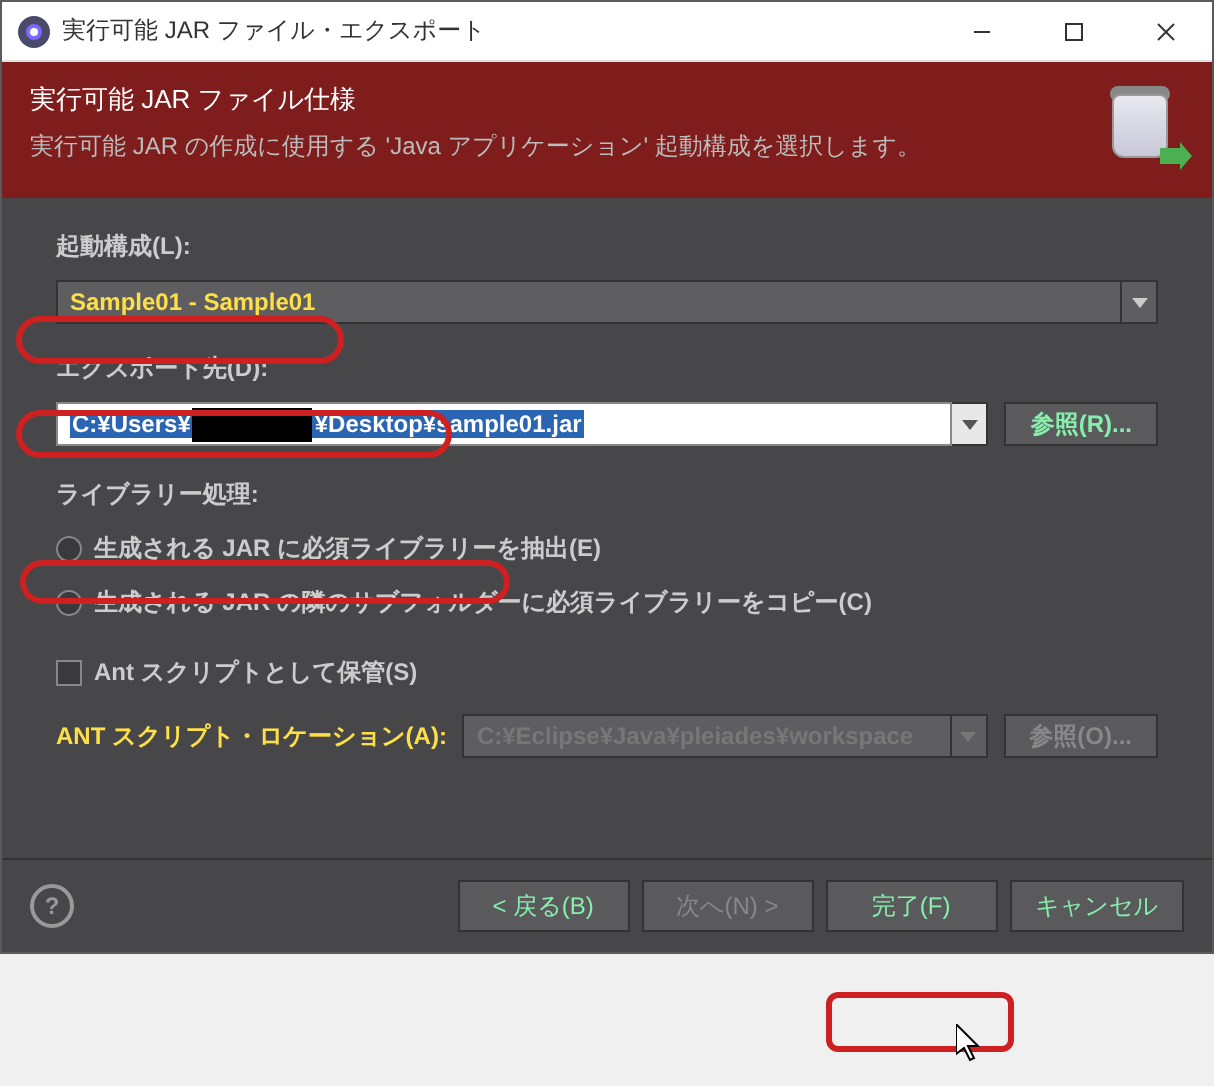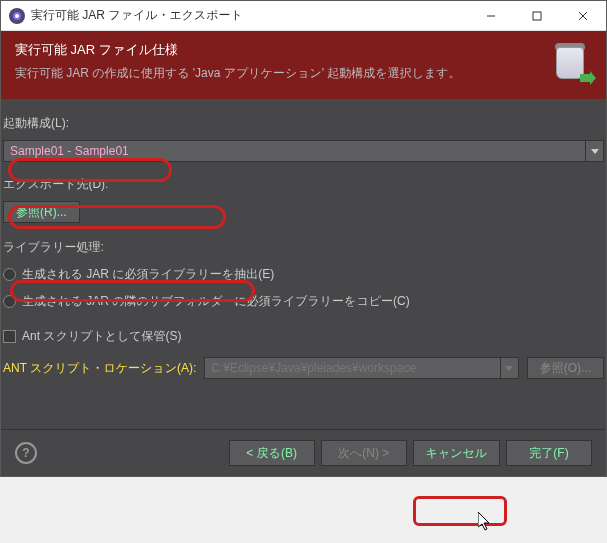--- a/index.html
+++ b/index.html
@@ -16,26 +16,26 @@
 
 .banner { background: #7f1d1d; color: #ddd; padding: 10px 14px 14px; position: relative; display: flex; }
 .banner-text { flex: 1; }
 .banner h2 { color: #fff; font-size: 13px; font-weight: normal; margin-bottom: 6px; }
 .banner p { color: #bbb; font-size: 12px; }
 .banner-icon { width: 44px; height: 44px; position: relative; margin-left: 10px; }
 .jar-body { position: absolute; width: 28px; height: 32px; background: linear-gradient(#e8e8f0, #c8c8d8); border-radius: 4px 4px 6px 6px; left: 8px; top: 6px; border: 1px solid #999; }
 .jar-lid { position: absolute; width: 30px; height: 8px; background: #888; border-radius: 4px; left: 7px; top: 2px; }
 .jar-arrow { position: absolute; right: -4px; bottom: -2px; }
 
-.content { flex: 1; background: #47474a; color: #ccc; padding: 12px 2px; display: flex; flex-direction: column; gap: 6px; }
+.content { flex: 1; background: #47474a; color: #ccc; padding: 12px 27px; display: flex; flex-direction: column; gap: 6px; font-weight: bold; }
 
 .label { color: #ccc; margin-top: 4px; margin-bottom: 2px; }
 
 .combo { display: flex; align-items: stretch; margin-bottom: 4px; }
-.combo-field { flex: 1; background: #5e5e60; border: 1px solid #333; color: #f9a8d4; padding: 3px 6px; height: 22px; display: flex; align-items: center; position: relative; }
+.combo-field { flex: 1; background: #5e5e60; border: 1px solid #333; color: #fde047; padding: 3px 6px; height: 22px; display: flex; align-items: center; position: relative; }
 .combo-arrow { width: 18px; background: #5e5e60; border: 1px solid #333; border-left: none; display: flex; align-items: center; justify-content: center; }
 .combo-arrow svg { width: 8px; height: 5px; }
 
 .row { display: flex; gap: 8px; align-items: stretch; }
 .row .combo { flex: 1; margin-bottom: 0; }
 .btn { background: #5a5a5c; border: 1px solid #333; color: #86efac; padding: 0 12px; height: 22px; display: flex; align-items: center; justify-content: center; min-width: 70px; }
 .btn.disabled { color: #888; }
 
 .radio-row { display: flex; align-items: center; gap: 6px; margin: 2px 0; position: relative; }
 .radio { width: 13px; height: 13px; border-radius: 50%; border: 1px solid #888; background: #3a3a3c; display: flex; align-items: center; justify-content: center; flex-shrink: 0; }
@@ -119,20 +119,32 @@
           </div>
       <div class="combo-arrow">
             <svg viewBox="0 0 8 5">
               <polygon points="0,0 8,0 4,5" fill="#ccc"></polygon>
             </svg>
           </div>
     </div>
 
     <div class="label">エクスポート先(D):</div>
     <div class="row">
+      <div class="combo">
+        <div class="combo-field" style="background:#fff; color:#000; border:1px solid #888;">
+          <span class="highlight-select">C:¥Users¥</span>
+              <span class="black-censor">　　　　　</span>
+              <span class="highlight-select">¥Desktop¥sample01.jar</span>
+        </div>
+        <div class="combo-arrow" style="background:#e8e8e8;">
+              <svg viewBox="0 0 8 5">
+                <polygon points="0,0 8,0 4,5" fill="#555"></polygon>
+              </svg>
+            </div>
+      </div>
       <div class="btn">参照(R)...</div>
     </div>
 
     <div class="label" style="margin-top:10px;">ライブラリー処理:</div>
 
     <div class="radio-row">
       <span class="radio"></span>
       <span>生成される JAR に必須ライブラリーを抽出(E)</span>
     </div>
     <div class="radio-row">
@@ -160,22 +172,22 @@
       <div class="btn disabled">参照(O)...</div>
     </div>
 
     <div class="spacer"></div>
   </div>
 
   <div class="footer">
     <div class="help">?</div>
     <div class="btn">&lt; 戻る(B)</div>
     <div class="btn disabled">次へ(N) &gt;</div>
+    <div class="btn primary">完了(F)</div>
     <div class="btn">キャンセル</div>
-    <div class="btn primary">完了(F)</div>
   </div>
 
 </div>
 
 <div class="ring ring1"></div>
 <div class="ring ring2"></div>
 <div class="ring ring3"></div>
 <div class="ring-box"></div>
 
 <svg class="cursor" width="16" height="20" viewBox="0 0 16 20">

